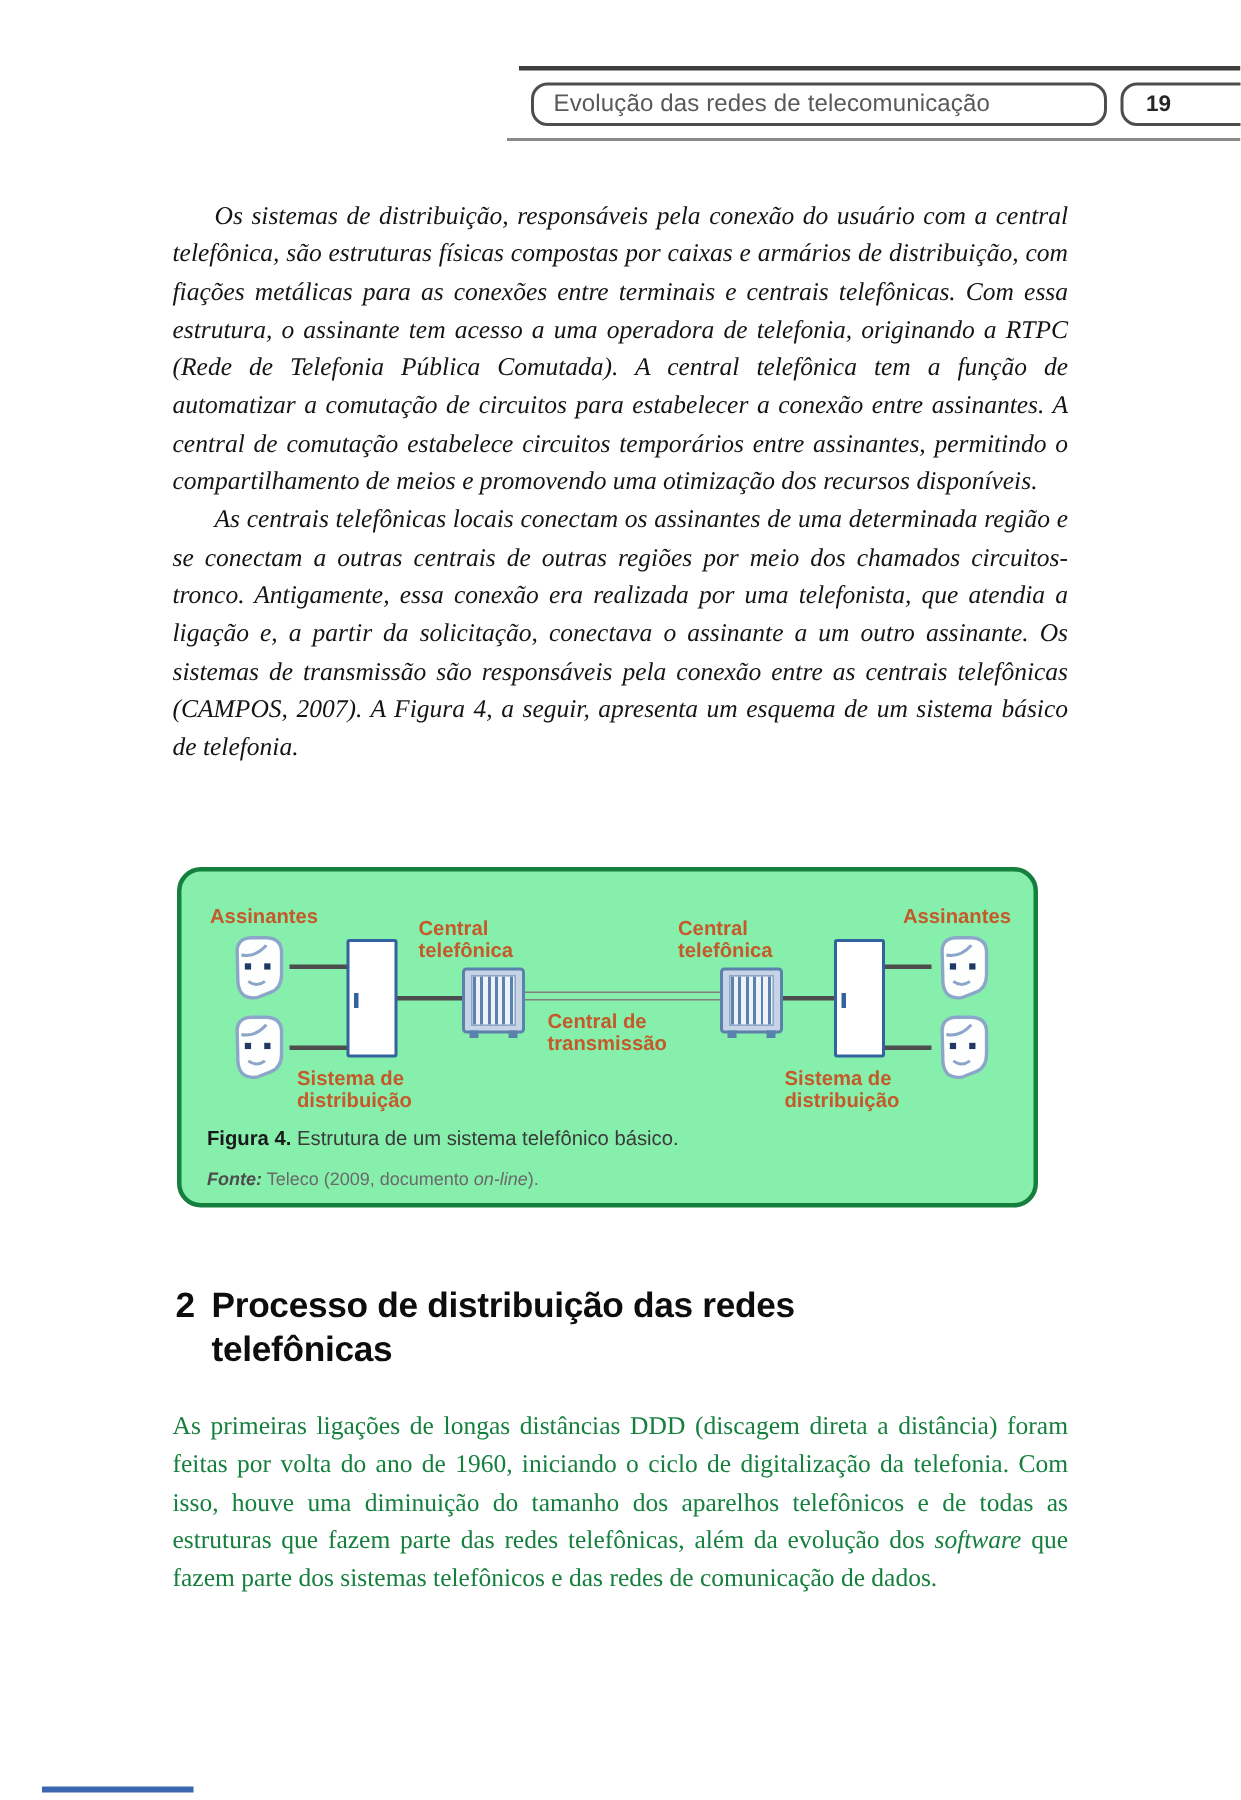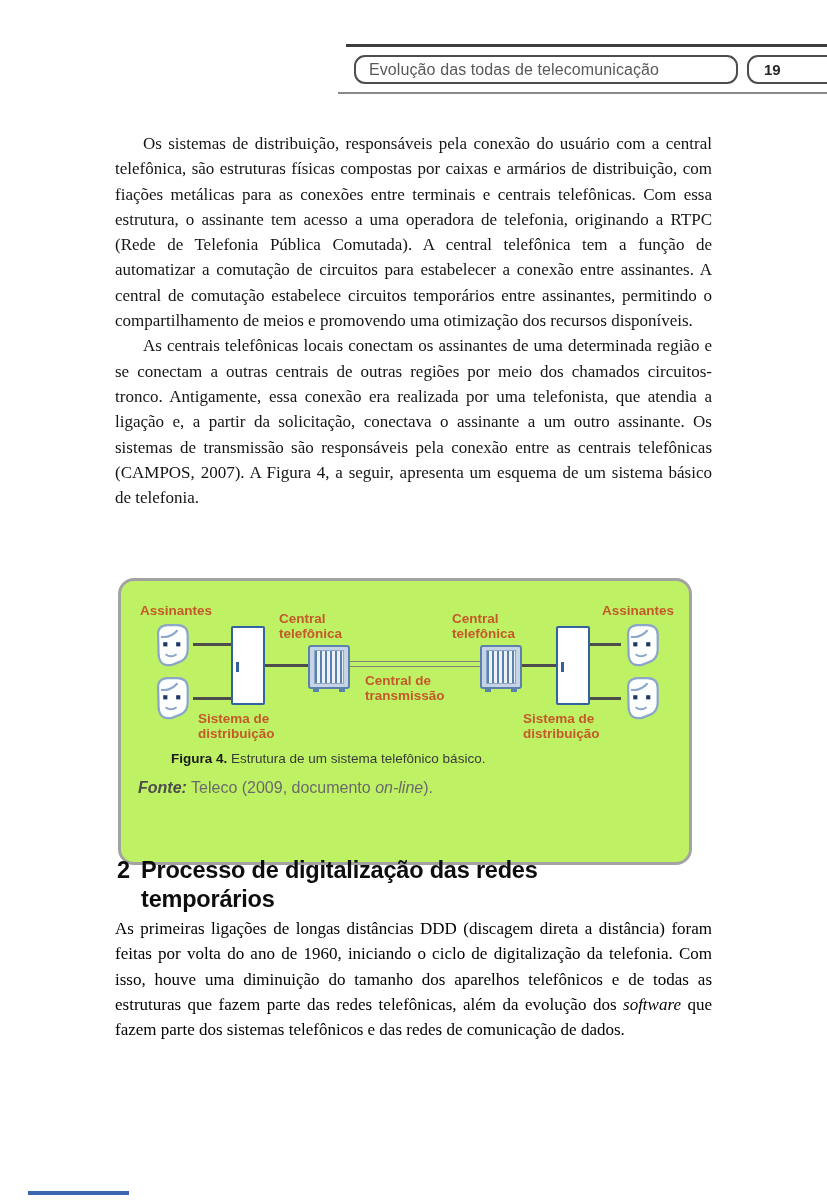--- a/index.html
+++ b/index.html
@@ -35,42 +35,42 @@
     padding-left:15px;
     color:#262626;font-size:15px;font-weight:bold;
   }
   
   .content{
     position:absolute;left:115px;top:131px;width:597px;
     font-family:"Liberation Serif",serif;
     font-size:17px;line-height:25.3px;color:#141414;
     text-align:justify;
   }
-  .content p{margin:0;text-indent:28px;}
+  .content p{margin:0;text-indent:28px;font-style:italic;}
   .para3{
-    position:absolute;left:115px;top:916px;width:597px;
+    position:absolute;left:115px;top:938px;width:597px;
     font-family:"Liberation Serif",serif;
-    font-size:17px;line-height:25.3px;color:#000000;
+    font-size:17px;line-height:25.3px;color:#15803d;
     text-align:justify;
   }
   .italic{font-style:italic;}
   
   .heading{
     position:absolute;left:117px;top:856px;width:520px;
     display:flex;
     font-weight:bold;font-size:23.5px;line-height:28.5px;
     color:#0d0d0d;letter-spacing:-0.2px;
   }
   .heading .h-num{width:24px;flex:none;}
   .heading .h-text{width:470px;}
   
   .figure-box{
-    position:absolute;left:118px;top:578px;width:574px;height:287px;
-    border:3px solid #a3a3a3;border-radius:16px;
-    box-sizing:border-box;background:#bef264;
+    position:absolute;left:118px;top:578px;width:574px;height:227px;
+    border:3px solid #15803d;border-radius:16px;
+    box-sizing:border-box;background:#86efac;
   }
   .fig-label{
     position:absolute;
     font-weight:bold;font-size:13.5px;line-height:15px;
     color:#c45a2a;text-align:left;
   }
   .cabinet{
     position:absolute;width:34px;height:79px;
     background:#fff;border:2.5px solid #33639e;border-radius:2px;
     box-sizing:border-box;
@@ -98,38 +98,38 @@
   }
   .trans-line{
     position:absolute;height:6px;box-sizing:border-box;
     border-top:1.5px solid #7f7f7f;border-bottom:1.5px solid #7f7f7f;
   }
   .face{position:absolute;width:44px;height:48px;}
   .fig-caption{
     position:absolute;left:17px;top:170px;
     font-size:13.5px;color:#3a3a3a;
   }
-  .fig-caption b{color:#1a1a1a;margin-left:33px;}
+  .fig-caption b{color:#1a1a1a;}
   .fig-source{
     position:absolute;left:17px;top:198px;
-    font-size:16px;color:#6a6a6a;
+    font-size:12px;color:#6a6a6a;
   }
   .fig-source .src-b{font-weight:bold;font-style:italic;color:#4d4d4d;}
   
   .footer-accent{
     position:absolute;left:28px;top:1191px;width:101px;height:3.5px;
     background:#3a67b0;
   }
 </style>
 </head>
 <body>
 
 <div class="rule-top"></div>
 <div class="header-pill">
-  <span>Evolução das todas de telecomunicação</span>
+  <span>Evolução das redes de telecomunicação</span>
 </div>
 <div class="pagenum-pill">
   <span>19</span>
 </div>
 <div class="rule-bottom"></div>
 
 <div class="content">
   <p>Os sistemas de distribuição, responsáveis pela conexão do usuário com a central telefônica, são estruturas físicas compostas por caixas e armários de distribuição, com fiações metálicas para as conexões entre terminais e centrais telefônicas. Com essa estrutura, o assinante tem acesso a uma operadora de telefonia, originando a RTPC (Rede de Telefonia Pública Comutada). A central telefônica tem a função de automatizar a comutação de circuitos para estabelecer a conexão entre assinantes. A central de comutação estabelece circuitos temporários entre assinantes, permitindo o compartilhamento de meios e promovendo uma otimização dos recursos disponíveis.</p>
   <p>As centrais telefônicas locais conectam os assinantes de uma determinada região e se conectam a outras centrais de outras regiões por meio dos chamados circuitos-tronco. Antigamente, essa conexão era realizada por uma telefonista, que atendia a ligação e, a partir da solicitação, conectava o assinante a um outro assinante. Os sistemas de transmissão são responsáveis pela conexão entre as centrais telefônicas (CAMPOS, 2007). A Figura 4, a seguir, apresenta um esquema de um sistema básico de telefonia.</p>
 </div>
@@ -202,20 +202,20 @@
   <div class="fig-caption">
     <b>Figura 4.</b><span> Estrutura de um sistema telefônico básico.</span>
   </div>
   <div class="fig-source">
     <span class="src-b">Fonte:</span><span> Teleco (2009, documento </span><span class="italic">on-line</span><span>).</span>
   </div>
 </div>
 
 <div class="heading">
   <span class="h-num">2</span>
-  <span class="h-text">Processo de digitalização das redes temporários</span>
+  <span class="h-text">Processo de distribuição das redes telefônicas</span>
 </div>
 
 <div class="para3">
   <span>As primeiras ligações de longas distâncias DDD (discagem direta a distância) foram feitas por volta do ano de 1960, iniciando o ciclo de digitalização da telefonia. Com isso, houve uma diminuição do tamanho dos aparelhos telefônicos e de todas as estruturas que fazem parte das redes telefônicas, além da evolução dos </span><span class="italic">software</span><span> que fazem parte dos sistemas telefônicos e das redes de comunicação de dados.</span>
 </div>
 
 <div class="footer-accent"></div>
 
 </body></html>

